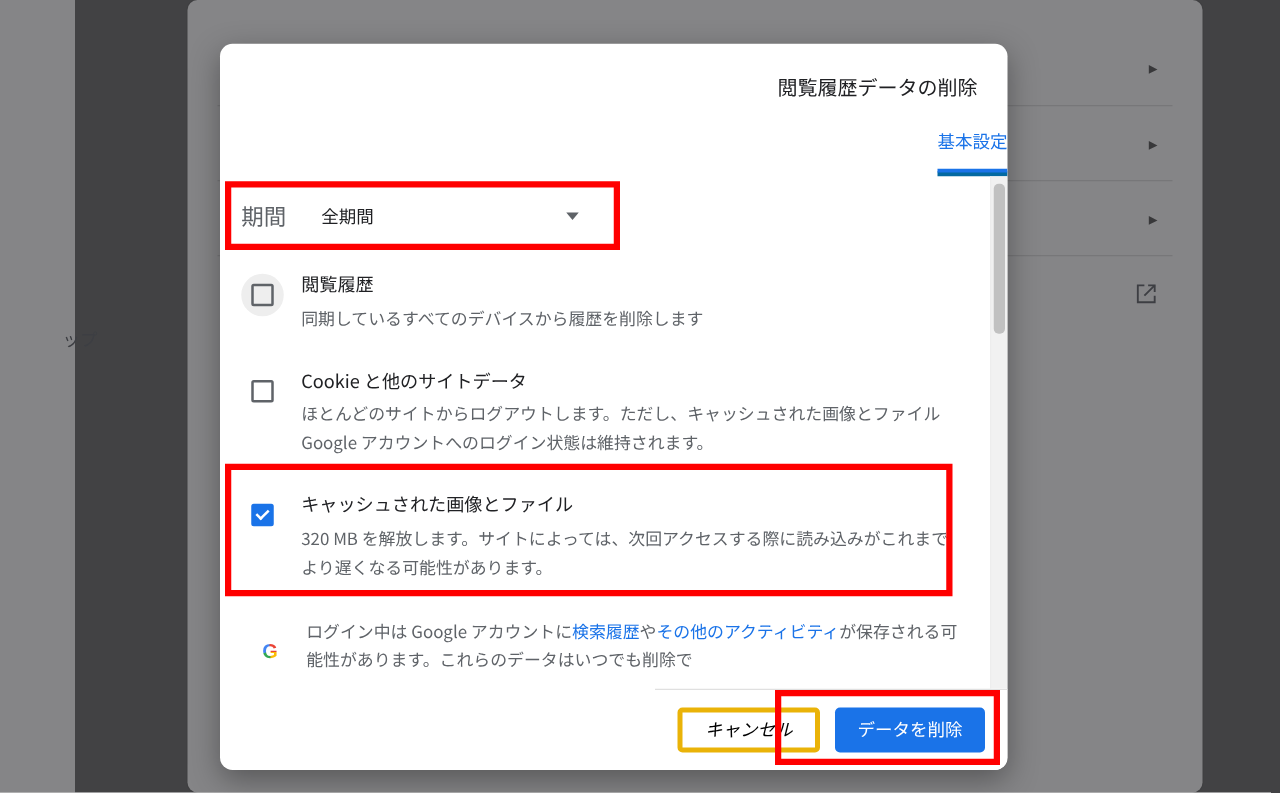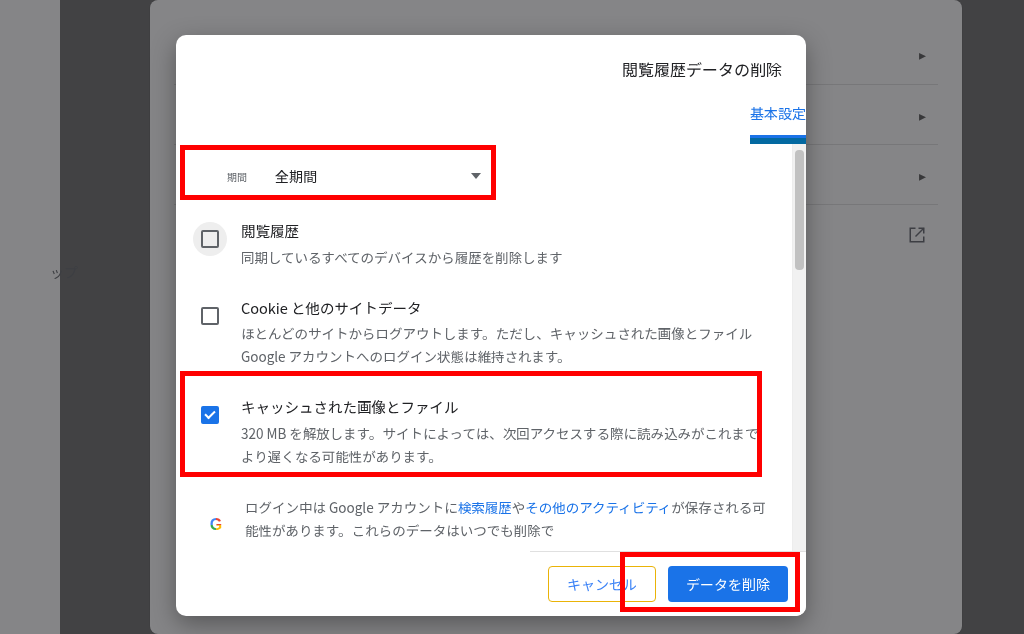--- a/index.html
+++ b/index.html
@@ -41,33 +41,33 @@
       display: flex;
       flex-direction: column;
       overflow: hidden;
       align-items: flex-end;
     }
     .dialog-title {
       padding: 22px 24px 10px 24px;
       font-size: 16px;
       color: #202124;
     }
-    .tabs { display:flex; border-bottom:7px solid #0369a1; }
+    .tabs { display:flex; border-bottom:4px solid #0369a1; }
     .tab { flex:1; text-align:center; padding:12px 0 14px 0; font-size:14px; color:#5f6368; cursor:pointer; position:relative; }
     .tab.active { color:#1a73e8; }
     .tab.active::after { content:""; position:absolute; left:0; right:0; bottom:-1px; height:3px; background:#1a73e8; }
 
     .body { flex:1; overflow:hidden; position:relative; display:flex; }
     .scroll-area { flex:1; overflow-y:auto; padding:0 1px 0 1px; }
     .vscroll-track { width:14px; background:#f1f1f1; border-left:1px solid #ededed; position:relative; }
     .vscroll-thumb { position:absolute; left:2px; right:2px; top:6px; height:120px; background:#c1c1c1; border-radius:4px; }
 
     
     .period-row { display:flex; align-items:center; gap:16px; padding:14px 20px 14px 12px; }
-    .period-label { font-size:10px; color:#5f6368; padding-left:4px;margin-left:34px; }
+    .period-label { font-size:18px; color:#5f6368; padding-left:4px; }
     .period-select {
       flex: 0 0 230px;
       height: 36px;
       display:flex; align-items:center; justify-content:space-between;
       padding: 0 12px;
       font-size:14px; color:#202124;
       border: none;
       background:#fff;
       cursor:pointer;
     }
@@ -110,21 +110,21 @@
     }
 
     .footer {
       border-top: 1px solid #e0e0e0;
       display:flex; justify-content:flex-end; align-items:center;
       gap: 12px;
       padding: 14px 18px;
       background:#fff;
     }
     .btn { height:36px; border-radius:4px; font-size:14px; padding:0 18px; cursor:pointer; display:flex; align-items:center; }
-    .btn-cancel { border:1px solid #eab308; background:#fff; color:#3b82f6; }
+    .btn-cancel { border:4px solid #eab308; background:#fff; color:#000000;font-style:italic; }
     .btn-primary { border:none; background:#1a73e8; color:#fff; }
 
     
     .annot { position:absolute; border:5px solid #ff0000; pointer-events:none; }
   </style>
 </head>
 <body>
 
 <div class="bg-left-strip"></div>
 <div class="bg-left-text">ップ</div>

